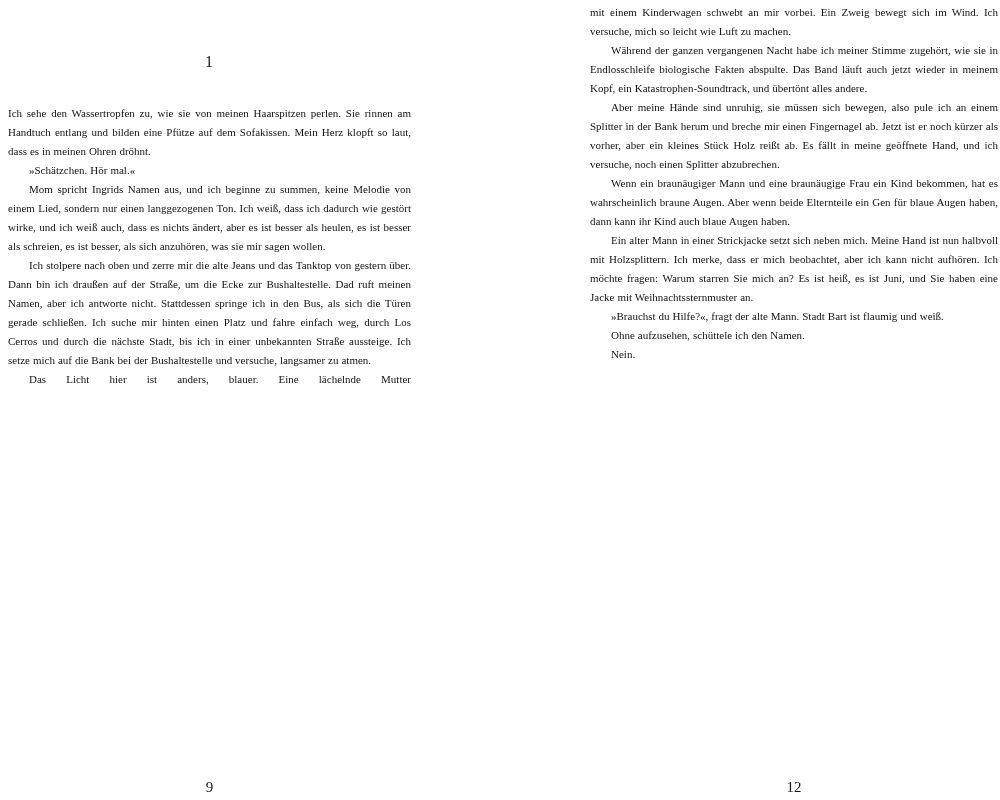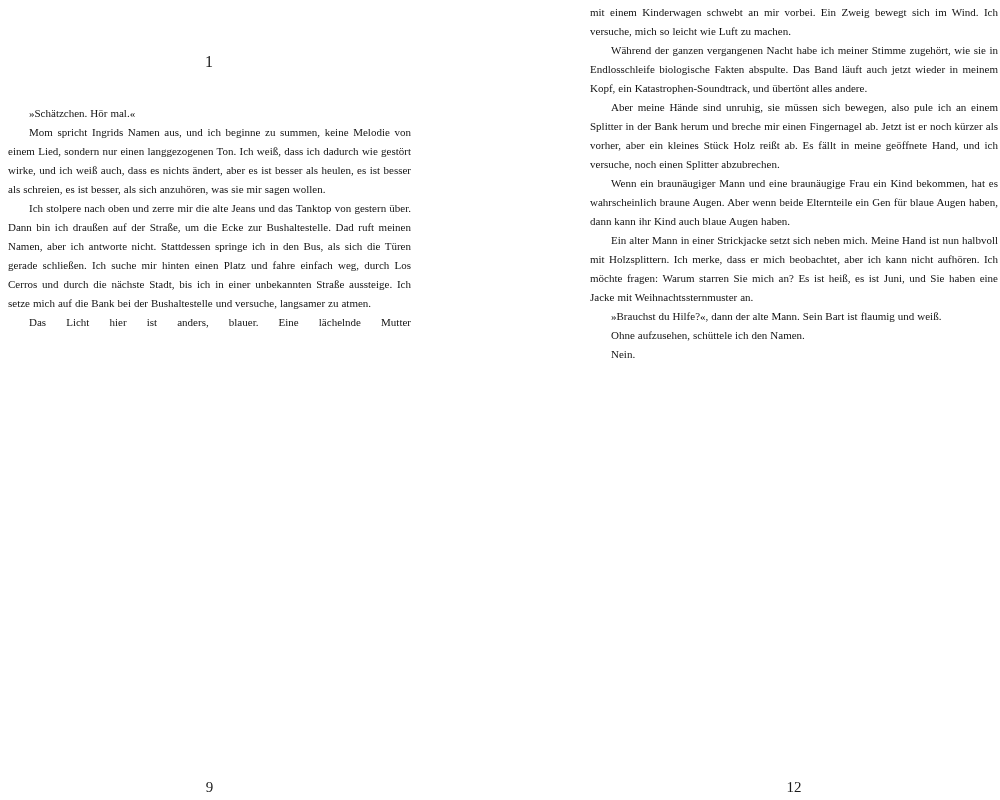--- a/index.html
+++ b/index.html
@@ -61,33 +61,34 @@
     font-size: 15px;
     color: #1a1a1a;
   }
 </style>
 </head>
 <body>
 
 <div class="page page-left" lang="de">
   <div class="chapter-number">1</div>
   <div class="text-block">
+      <p class="para"><span>Ich sehe den Wassertropfen zu, wie sie von meinen Haarspitzen perlen. Sie rinnen am Handtuch entlang und bilden eine Pfütze auf dem Sofakissen. Mein Herz klopft so laut, dass es in meinen Ohren dröhnt.</span></p>
       <p class="para indent"><span>»Schätzchen. Hör mal.«</span></p>
       <p class="para indent"><span>Mom spricht Ingrids Namen aus, und ich beginne zu summen, keine Melodie von einem Lied, sondern nur einen langgezogenen Ton. Ich weiß, dass ich dadurch wie gestört wirke, und ich weiß auch, dass es nichts ändert, aber es ist besser als heulen, es ist besser als schreien, es ist besser, als sich anzuhören, was sie mir sagen wollen.</span></p>
       <p class="para indent"><span>Ich stolpere nach oben und zerre mir die alte Jeans und das Tanktop von gestern über. Dann bin ich draußen auf der Straße, um die Ecke zur Bushaltestelle. Dad ruft meinen Namen, aber ich antworte nicht. Stattdessen springe ich in den Bus, als sich die Türen gerade schließen. Ich suche mir hinten einen Platz und fahre einfach weg, durch Los Cerros und durch die nächste Stadt, bis ich in einer unbekannten Straße aussteige. Ich setze mich auf die Bank bei der Bushaltestelle und versuche, langsamer zu atmen.</span></p>
       <p class="para indent cont"><span>Das Licht hier ist anders, blauer. Eine lächelnde Mutter</span></p>
     </div>
   <div class="page-number">9</div>
 </div>
 
 <div class="page page-right" lang="de">
   <div class="text-block">
       <p class="para"><span>mit einem Kinderwagen schwebt an mir vorbei. Ein Zweig bewegt sich im Wind. Ich versuche, mich so leicht wie Luft zu machen.</span></p>
       <p class="para indent"><span>Während der ganzen vergangenen Nacht habe ich meiner Stimme zugehört, wie sie in Endlosschleife biologische Fakten abspulte. Das Band läuft auch jetzt wieder in meinem Kopf, ein Katastrophen-Soundtrack, und übertönt alles andere.</span></p>
       <p class="para indent"><span>Aber meine Hände sind unruhig, sie müssen sich bewegen, also pule ich an einem Splitter in der Bank herum und breche mir einen Fingernagel ab. Jetzt ist er noch kürzer als vorher, aber ein kleines Stück Holz reißt ab. Es fällt in meine geöffnete Hand, und ich versuche, noch einen Splitter abzubrechen.</span></p>
       <p class="para indent"><span class="italic">Wenn ein braunäugiger Mann und eine braunäugige Frau ein Kind bekommen, hat es wahrscheinlich braune Augen. Aber wenn beide Elternteile ein Gen für blaue Augen haben, dann kann ihr Kind auch blaue Augen haben.</span></p>
       <p class="para indent"><span>Ein alter Mann in einer Strickjacke setzt sich neben mich. Meine Hand ist nun halbvoll mit Holzsplittern. Ich merke, dass er mich beobachtet, aber ich kann nicht aufhören. Ich möchte fragen: </span><span class="italic">Warum starren Sie mich an? Es ist heiß, es ist Juni, und Sie haben eine Jacke mit Weihnachtssternmuster an.</span></p>
-      <p class="para indent"><span>»Brauchst du Hilfe?«, dann der alte Mann. Sein Bart ist flaumig und weiß.</span></p>
+      <p class="para indent"><span>»Brauchst du Hilfe?«, fragt der alte Mann. Stadt Bart ist flaumig und weiß.</span></p>
       <p class="para indent"><span>Ohne aufzusehen, schüttele ich den Namen.</span></p>
       <p class="para indent"><span class="italic">Nein.</span></p>
     </div>
   <div class="page-number">12</div>
 </div>
 
 </body></html>

